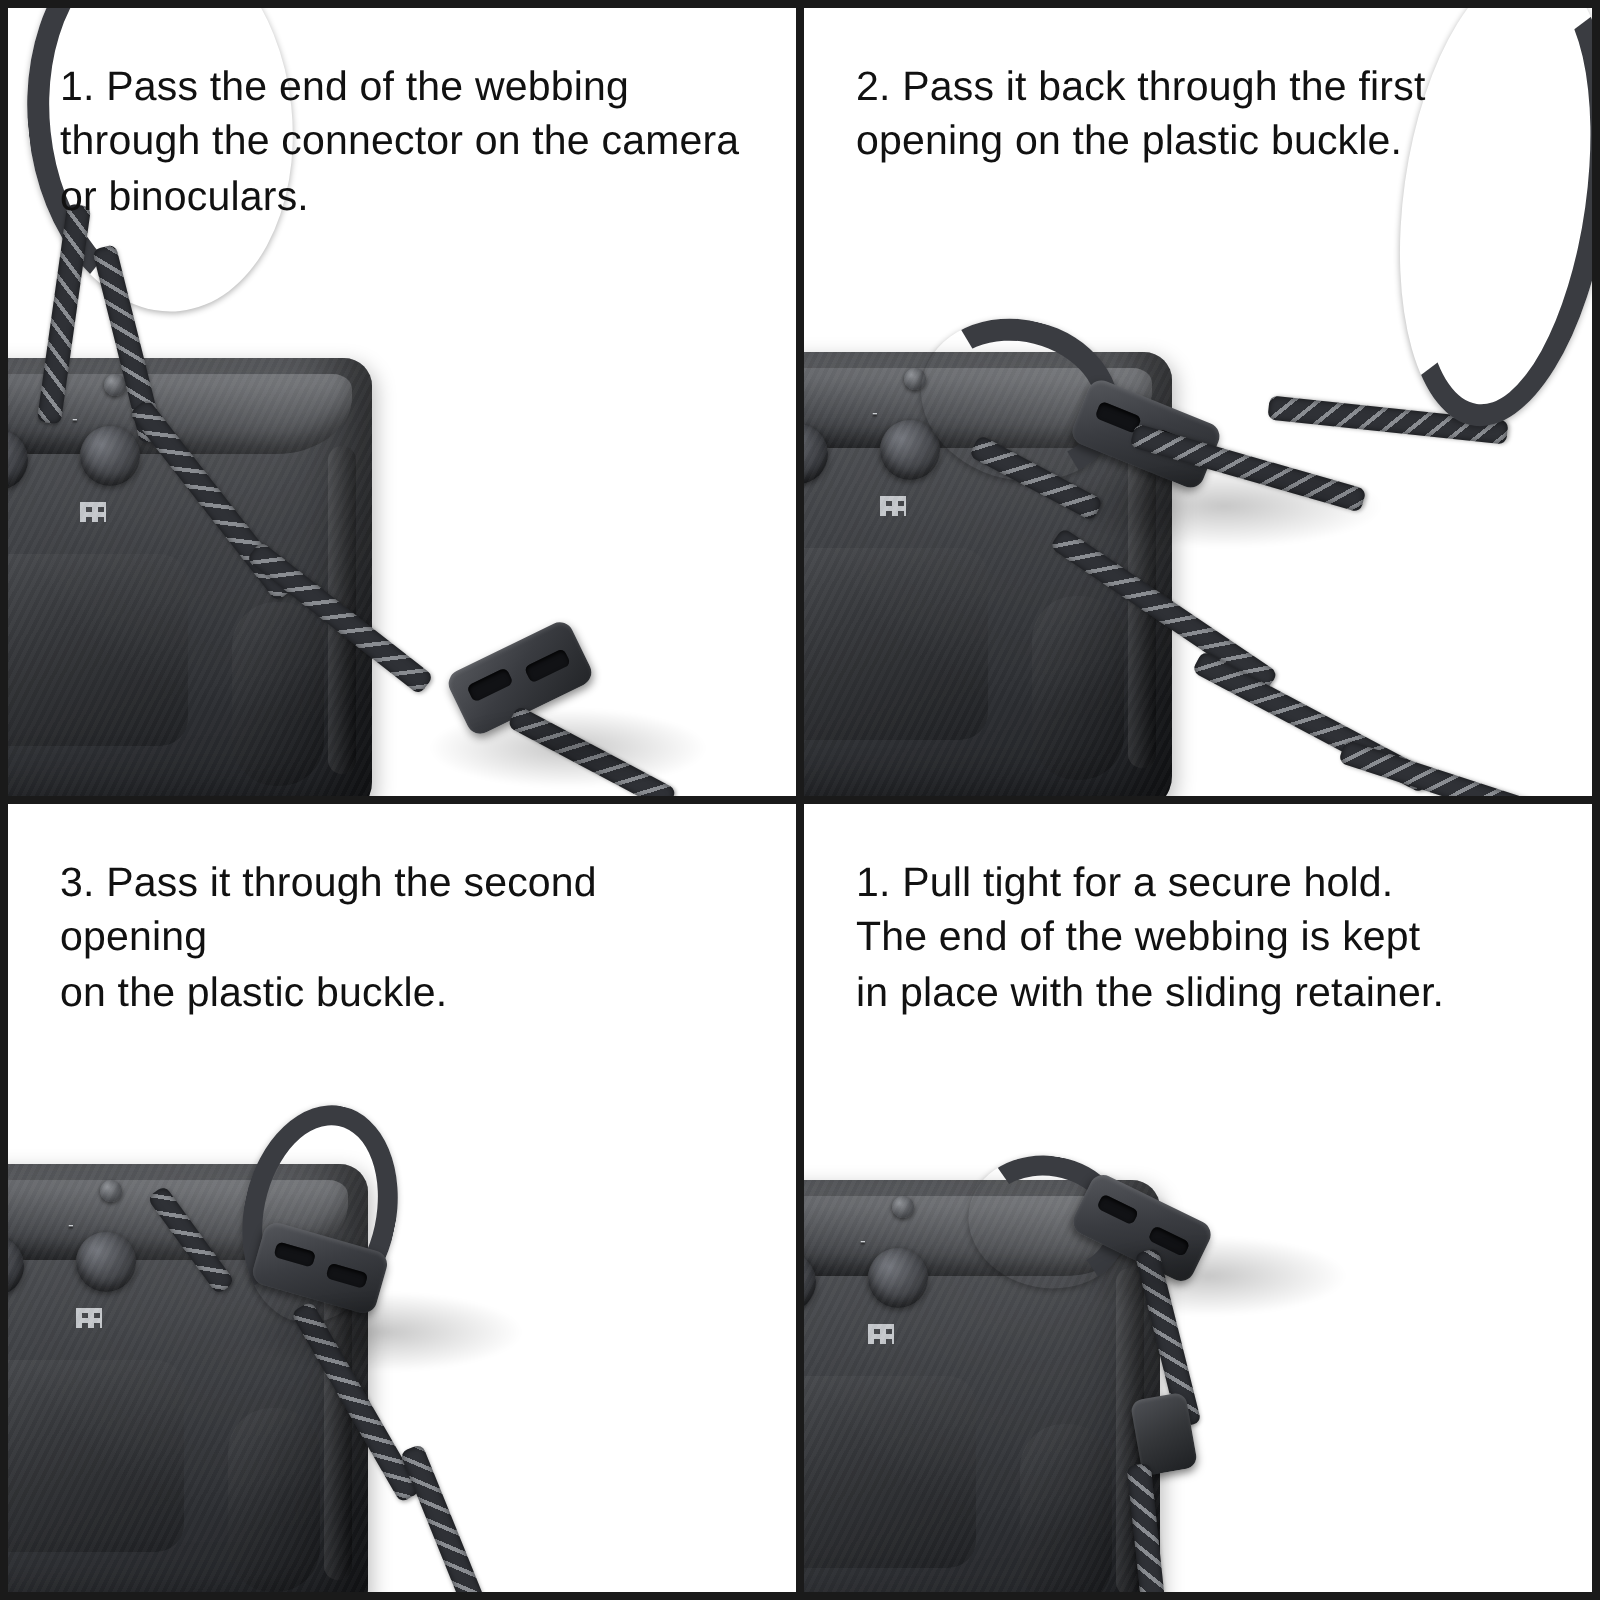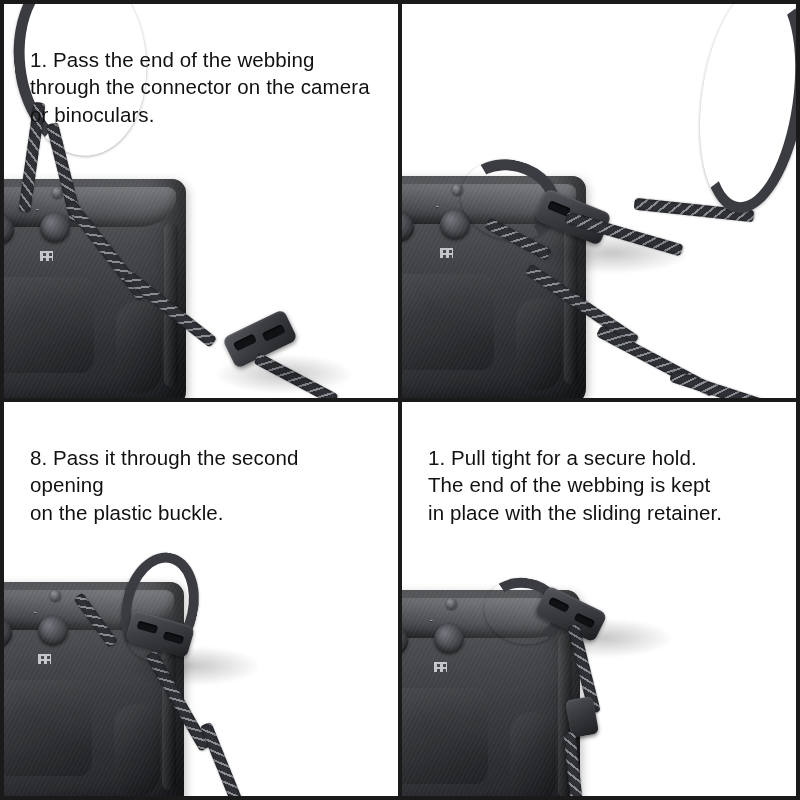--- a/index.html
+++ b/index.html
@@ -35,21 +35,20 @@
 
   .panel-caption {
     position: relative;
     z-index: 5;
     padding: 26px 22px 0 26px;
     font-size: 20.5px;
     line-height: 1.33;
     color: #111111;
     white-space: pre-line;
     letter-spacing: 0.1px;
-    margin-top: 16px;
   }
 
   
   .scene {
     position: absolute;
     left: 0;
     top: 0;
     right: 0;
     bottom: 0;
     z-index: 1;
@@ -254,20 +253,22 @@
 
       <div class="webbing" style="left:216px; top:170px; width:12px; height:120px; transform:rotate(-74deg);"></div>
       <div class="webbing" style="left:286px; top:146px; width:12px; height:120px; transform:rotate(-84deg);"></div>
       <div class="webbing-arc" style="left:300px; top:-22px; width:80px; height:210px; border-width:11px; border-color:transparent #3a3c41 #3a3c41 transparent; transform:rotate(8deg);"></div>
 
       <div class="webbing" style="left:174px; top:236px; width:12px; height:130px; transform:rotate(-56deg);"></div>
       <div class="webbing" style="left:248px; top:292px; width:12px; height:130px; transform:rotate(-62deg);"></div>
       <div class="webbing" style="left:320px; top:330px; width:12px; height:120px; transform:rotate(-72deg);"></div>
       <div class="shadow-blur" style="left:130px; top:228px; width:160px; height:42px;"></div>
     </div>
+    <div class="panel-caption">2. Pass it back through the first
+opening on the plastic buckle.</div>
   </div>
 
   <div class="panel">
     <div class="scene">
       <div class="camera" style="top:180px; left:-50px;">
         <div class="camera-top"></div>
 
         <div class="screw" style="left:96px; top:8px;"></div>
         <div class="btn-round" style="left:28px; top:36px;"></div>
         <div class="btn-round" style="left:84px; top:34px;"></div>
@@ -285,21 +286,21 @@
 
       <div class="buckle" style="left:124px; top:216px; width:64px; height:32px; transform:rotate(16deg);">
         <div class="slot" style="left:8px; top:9px; width:20px; height:8px;"></div>
         <div class="slot" style="left:36px; top:12px; width:20px; height:8px;"></div>
       </div>
 
       <div class="webbing" style="left:168px; top:244px; width:12px; height:110px; transform:rotate(-30deg);"></div>
       <div class="webbing" style="left:216px; top:318px; width:12px; height:110px; transform:rotate(-22deg);"></div>
       <div class="shadow-blur" style="left:118px; top:244px; width:140px; height:40px;"></div>
     </div>
-    <div class="panel-caption">8. Pass it through the second opening
+    <div class="panel-caption">3. Pass it through the second opening
 on the plastic buckle.</div>
   </div>
 
   <div class="panel">
     <div class="scene">
       <div class="camera" style="top:188px; left:-52px;">
         <div class="camera-top"></div>
 
         <div class="screw" style="left:96px; top:8px;"></div>
         <div class="btn-round" style="left:28px; top:36px;"></div>

